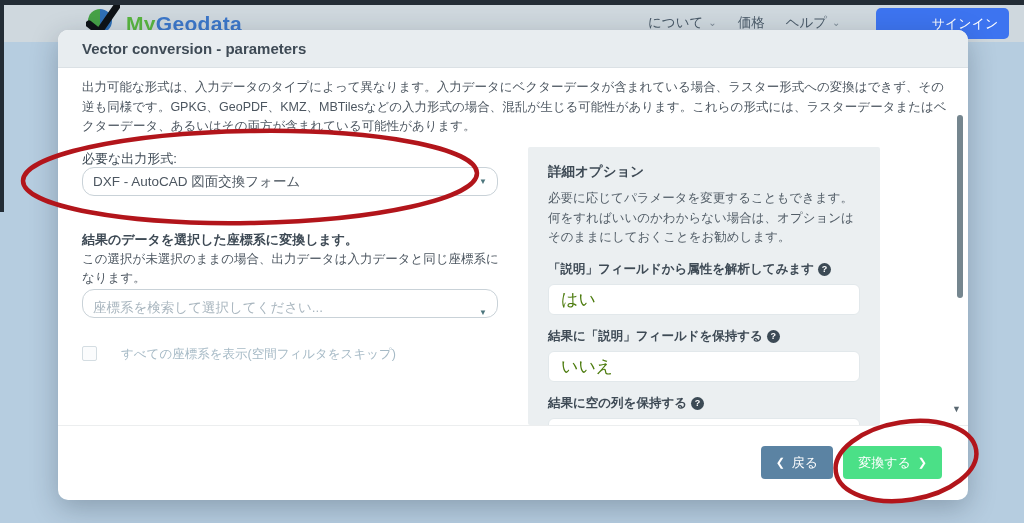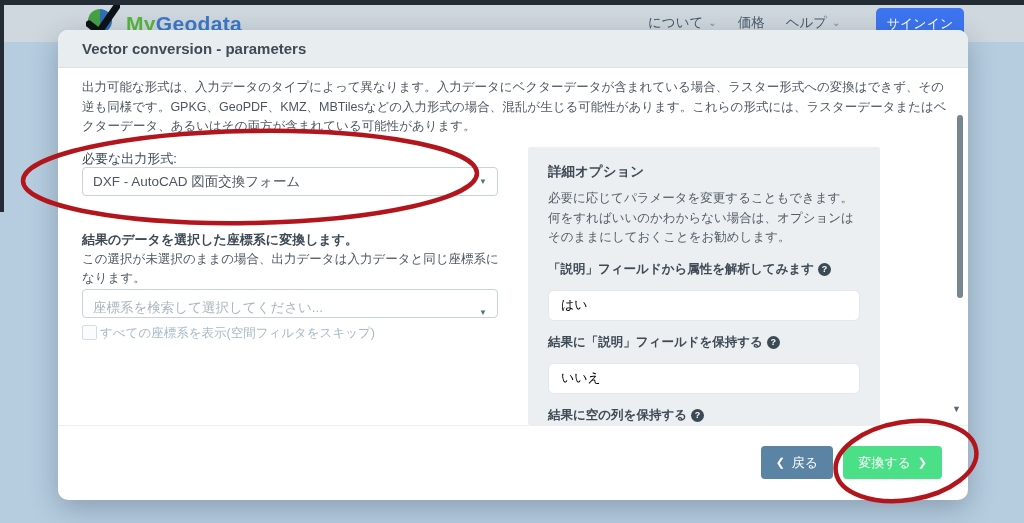--- a/index.html
+++ b/index.html
@@ -16,56 +16,56 @@
 
   .brand{position:absolute;left:86px;top:4px;display:flex;align-items:flex-end;gap:6px;z-index:1;}
   .brand-text{font-size:21px;font-weight:bold;letter-spacing:.3px;white-space:nowrap;}
   .brand-my{color:#58b53f;}
   .brand-rest{color:#3c77c9;}
 
   .nav{position:absolute;left:648px;top:14px;display:flex;gap:21px;font-size:13.5px;color:#4a5a68;z-index:1;}
   .nav-item{display:flex;align-items:center;gap:5px;cursor:pointer;white-space:nowrap;}
   .nav-caret{font-size:10px;color:#7d8b96;line-height:1;}
   .signin{position:absolute;left:876px;top:8px;width:88px;height:31px;background:#3d74f0;color:#fff;
-    border:none;border-radius:5px;font-size:13px;z-index:1;display:flex;align-items:center;justify-content:center;}
+    border:none;border-radius:5px;font-size:13px;z-index:1;display:flex;align-items:center;justify-content:center;padding-left:45px;}
 
   
   .modal{position:absolute;left:58px;top:30px;width:910px;height:470px;background:#fff;border-radius:10px;
     box-shadow:0 8px 28px rgba(20,35,50,.28);z-index:2;}
   .modal-header{height:37px;background:#e8edf0;border-bottom:1px solid #dbe1e5;border-radius:10px 10px 0 0;
     display:flex;align-items:center;padding-left:24px;}
   .modal-title{font-size:15px;font-weight:bold;color:#3e4a55;}
 
   .intro{position:absolute;left:24px;top:48px;width:866px;font-size:12.5px;line-height:19.5px;color:#4c5660;}
 
   .of-label{position:absolute;left:24px;top:120px;font-size:13px;font-weight:normal;color:#3e4a55;}
   .select{box-sizing:border-box;display:flex;align-items:center;justify-content:space-between;
-    padding:0 10px;border:1px solid #c9d2d8;border-radius:4px;background:#fff;font-size:13.5px;color:#4c5660;cursor:pointer;}
+    padding:0 10px;border:1px solid #c9d2d8;border-radius:12px;background:#fff;font-size:13.5px;color:#4c5660;cursor:pointer;}
   .select-output{position:absolute;left:24px;top:137px;width:416px;height:29px;}
   .select-caret{font-size:8px;color:#4d767d;line-height:1;}
 
   .crs-bold{position:absolute;left:24px;top:201px;font-size:13px;font-weight:bold;color:#3e4a55;}
   .crs-desc{position:absolute;left:24px;top:220px;width:424px;font-size:12.5px;line-height:19px;color:#4c5660;}
   .select-crs{position:absolute;left:24px;top:259px;width:416px;height:29px;align-items:flex-end;}
   .select-crs .placeholder{color:#a9b6bf;}
 
-  .checkbox-row{position:absolute;left:24px;top:295px;display:flex;align-items:flex-start;gap:3px;cursor:pointer;}
+  .checkbox-row{position:absolute;left:24px;top:316px;display:flex;align-items:flex-start;gap:24px;cursor:pointer;}
   .checkbox{width:13px;height:13px;border:1px solid #d4dde2;border-radius:2px;background:#fbfcfd;}
   .checkbox-label{font-size:12.5px;color:#a6bac6;}
 
   
   .panel{position:absolute;left:470px;top:117px;width:352px;height:278px;background:#ebeff1;border-radius:2px;
     padding:16px 20px;box-sizing:border-box;overflow:hidden;}
   .panel-title{font-size:13.5px;font-weight:bold;color:#3e4a55;margin-bottom:8px;}
   .panel-desc{font-size:12.5px;line-height:19.5px;color:#525d67;margin-bottom:12px;}
   .field-label{margin:13px 0 6px;font-size:12.5px;font-weight:bold;color:#3e4a55;display:flex;align-items:center;gap:4px;}
   .help-badge{width:13px;height:13px;border-radius:50%;background:#3c4a55;color:#fff;font-size:9px;font-weight:bold;
     display:inline-flex;align-items:center;justify-content:center;flex:0 0 auto;}
   .field-input{height:29px;background:#fff;border:1px solid #e2e8eb;border-radius:6px;display:flex;align-items:center;
-    padding:0 12px;font-size:13px;color:#000000;cursor:pointer;margin-top:12px;}
+    padding:0 12px;font-size:17px;color:#4d7c0f;cursor:pointer;}
 
   .scroll-thumb{position:absolute;left:899px;top:85px;width:6px;height:183px;background:#75868f;border-radius:3px;cursor:pointer;}
   .scroll-arrow{position:absolute;left:894px;top:374px;font-size:9px;color:#5a6871;cursor:pointer;}
 
   
   .footer{position:absolute;left:0;top:395px;width:910px;height:75px;border-top:1px solid #eceeef;
     display:flex;justify-content:flex-end;align-items:flex-start;gap:10px;padding:20px 26px 0 0;box-sizing:border-box;}
   .btn{height:33px;padding:0 15px;border:none;border-radius:4px;font-size:13px;color:#fff;
     display:flex;align-items:center;gap:7px;cursor:pointer;font-family:inherit;}
   .btn-back{background:#5b83a3;}

